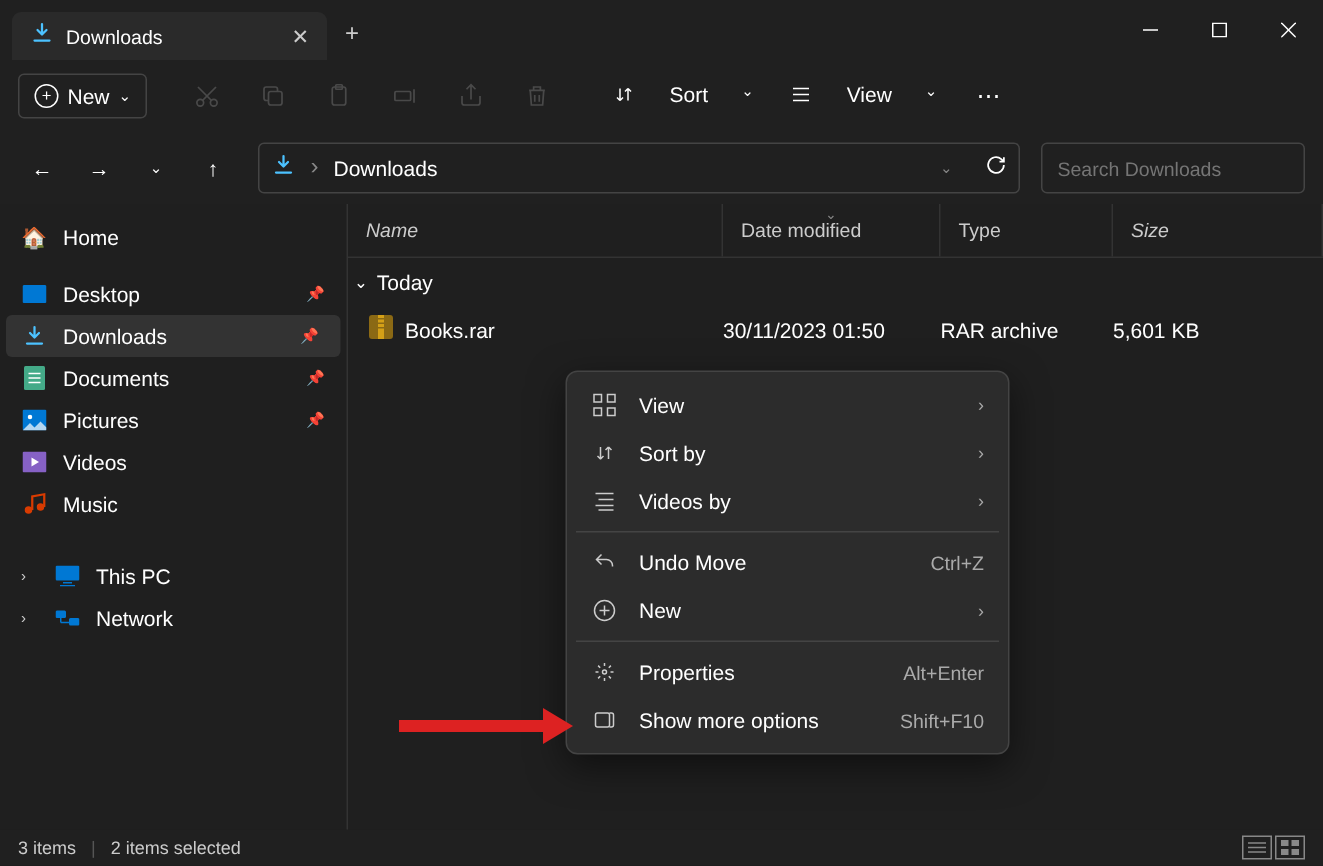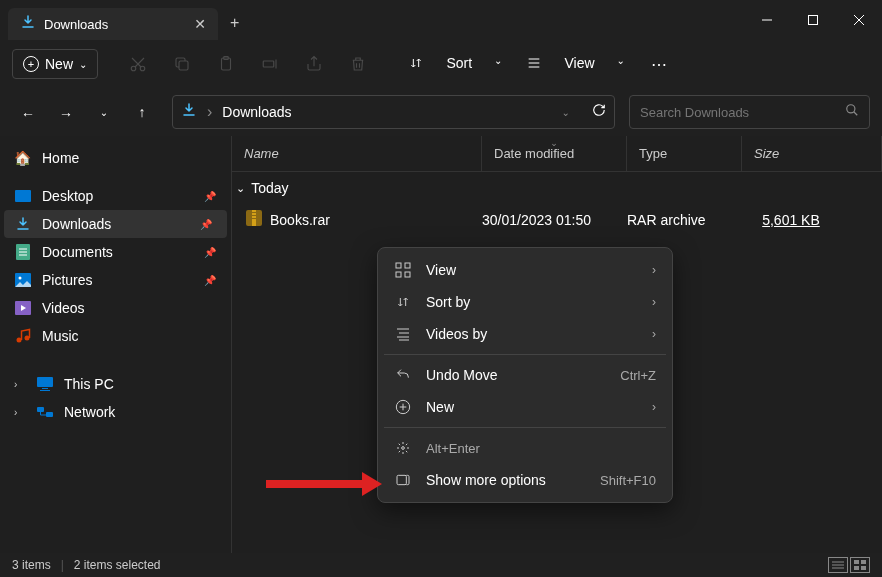--- a/index.html
+++ b/index.html
@@ -15,21 +15,21 @@
 .toolbar { height: 48px; display: flex; align-items: center; padding: 0 12px; gap: 4px; background: #202020; }
 .tb-new { display: flex; align-items: center; gap: 6px; padding: 6px 10px; border: 1px solid #444; border-radius: 4px; cursor: pointer; font-size: 14px; }
 .tb-new .plus { border: 1px solid #fff; border-radius: 50%; width: 16px; height: 16px; display: flex; align-items: center; justify-content: center; font-size: 11px; }
 .tb-icon { width: 40px; height: 36px; display: flex; align-items: center; justify-content: center; color: #888; cursor: pointer; }
 .tb-icon.dim { opacity: 0.4; }
 .tb-group { display: flex; align-items: flex-start; gap: 22px; padding: 6px 10px; cursor: pointer; font-size: 14px; color: #fff; }
 .navbar { height: 48px; display: flex; align-items: center; padding: 0 12px; gap: 6px; background: #202020; }
 .nav-btn { width: 32px; height: 32px; display: flex; align-items: center; justify-content: center; cursor: pointer; color: #fff; font-size: 14px; }
 .addressbar { flex: 1; height: 34px; border: 1px solid #444; border-radius: 4px; display: flex; align-items: center; padding: 0 8px; gap: 10px; margin: 0 8px; }
 .addr-text { flex: 1; font-size: 14px; }
-.searchbox { width: 241px; height: 34px; border: 1px solid #444; border-radius: 4px; display: flex; align-items: center; padding: 0 10px; }
+.searchbox { width: 176px; height: 34px; border: 1px solid #444; border-radius: 4px; display: flex; align-items: center; padding: 0 10px; }
 .searchbox input { background: transparent; border: none; color: #888; outline: none; flex: 1; font-size: 13px; }
 .content { display: flex; height: calc(100% - 40px - 48px - 48px - 24px); background: #1f1f1f; }
 .sidebar { width: 232px; border-right: 1px solid #333; padding: 8px 0; overflow: hidden; }
 .side-item { display: flex; align-items: center; gap: 10px; padding: 6px 14px; font-size: 14px; cursor: pointer; position: relative; }
 .side-item.active { background: #333; border-radius: 4px; margin: 0 4px; padding-left: 10px; }
 .side-item .pin { margin-left: auto; color: #888; font-size: 10px; }
 .side-item .expand { font-size: 10px; color: #ccc; margin-right: 2px; width: 10px; }
 .side-icon { width: 18px; display: flex; align-items: center; justify-content: center; }
 .side-sep { height: 10px; }
 .main { flex: 1; display: flex; flex-direction: column; }
@@ -37,21 +37,21 @@
 .hcol { padding: 10px 12px; border-right: 1px solid #333; position: relative; }
 .hcol.name { flex: 0 0 250px; font-style: italic; }
 .hcol.date { flex: 0 0 145px; }
 .hcol.type { flex: 0 0 115px; }
 .hcol.size { flex: 1; font-style: italic; }
 .today-hdr { display: flex; align-items: center; gap: 6px; padding: 8px 4px; font-size: 14px; }
 .file-row { display: flex; align-items: center; font-size: 14px; padding: 6px 0; }
 .file-row .fname { flex: 0 0 250px; display: flex; align-items: center; gap: 8px; padding-left: 14px; }
 .file-row .fdate { flex: 0 0 145px; }
 .file-row .ftype { flex: 0 0 115px; }
-.file-row .fsize { flex: 1; text-align: center; padding-right: 42px; text-decoration: underline; }
+.file-row .fsize { flex: 1; text-align: left; padding-right: 42px; }
 .context-menu { position: absolute; left: 377px; top: 247px; width: 296px; background: #2c2c2c; border: 1px solid #444; border-radius: 8px; padding: 6px; box-shadow: 0 8px 24px rgba(0,0,0,0.5); }
 .cm-item { display: flex; align-items: center; gap: 14px; padding: 8px 10px; font-size: 14px; border-radius: 4px; cursor: pointer; }
 .cm-icon { width: 18px; display: flex; align-items: center; justify-content: center; color: #ccc; }
 .cm-label { flex: 1; }
 .cm-shortcut { color: #aaa; font-size: 13px; }
 .cm-chevron { color: #aaa; font-size: 12px; }
 .cm-sep { height: 1px; background: #444; margin: 4px 0; }
 .statusbar { height: 24px; display: flex; align-items: center; padding: 0 12px; font-size: 12px; background: #202020; color: #ccc; gap: 10px; }
 .statusbar .sep { color: #555; }
 .status-right { margin-left: auto; display: flex; gap: 2px; }
@@ -295,21 +295,21 @@
       <div class="fname">
         <span><svg width="16" height="16" viewBox="0 0 16 16">
               <rect width="16" height="16" fill="#8b6914" rx="2"></rect>
               <rect x="6" y="0" width="4" height="16" fill="#d4a017"></rect>
               <rect x="6" y="2" width="4" height="1" fill="#8b6914"></rect>
               <rect x="6" y="5" width="4" height="1" fill="#8b6914"></rect>
               <rect x="6" y="8" width="4" height="1" fill="#8b6914"></rect>
             </svg></span>
         <span>Books.rar</span>
       </div>
-      <div class="fdate">30/01/2023 01:50</div>
+      <div class="fdate">30/11/2023 01:50</div>
       <div class="ftype">RAR archive</div>
       <div class="fsize">5,601 KB</div>
     </div>
   </div>
 </div>
 
 <div class="statusbar">
   <span>3 items</span>
   <span class="sep">|</span>
   <span>2 items selected</span>
@@ -388,20 +388,21 @@
     <span class="cm-chevron">›</span>
   </div>
   <div class="cm-sep"></div>
   <div class="cm-item">
     <span class="cm-icon">
         <svg width="16" height="16" viewBox="0 0 24 24" fill="none" stroke="currentColor" stroke-width="1.5">
           <circle cx="12" cy="12" r="2"></circle>
           <path d="M12 3v3M12 18v3M5.6 5.6l2.1 2.1M16.3 16.3l2.1 2.1M3 12h3M18 12h3M5.6 18.4l2.1-2.1M16.3 7.7l2.1-2.1"></path>
         </svg>
       </span>
+    <span class="cm-label">Properties</span>
     <span class="cm-shortcut">Alt+Enter</span>
   </div>
   <div class="cm-item">
     <span class="cm-icon">
         <svg width="16" height="16" viewBox="0 0 24 24" fill="none" stroke="currentColor" stroke-width="1.5">
           <rect x="3" y="5" width="14" height="14" rx="2"></rect>
           <path d="M17 5h2a2 2 0 012 2v10a2 2 0 01-2 2h-2"></path>
         </svg>
       </span>
     <span class="cm-label">Show more options</span>

